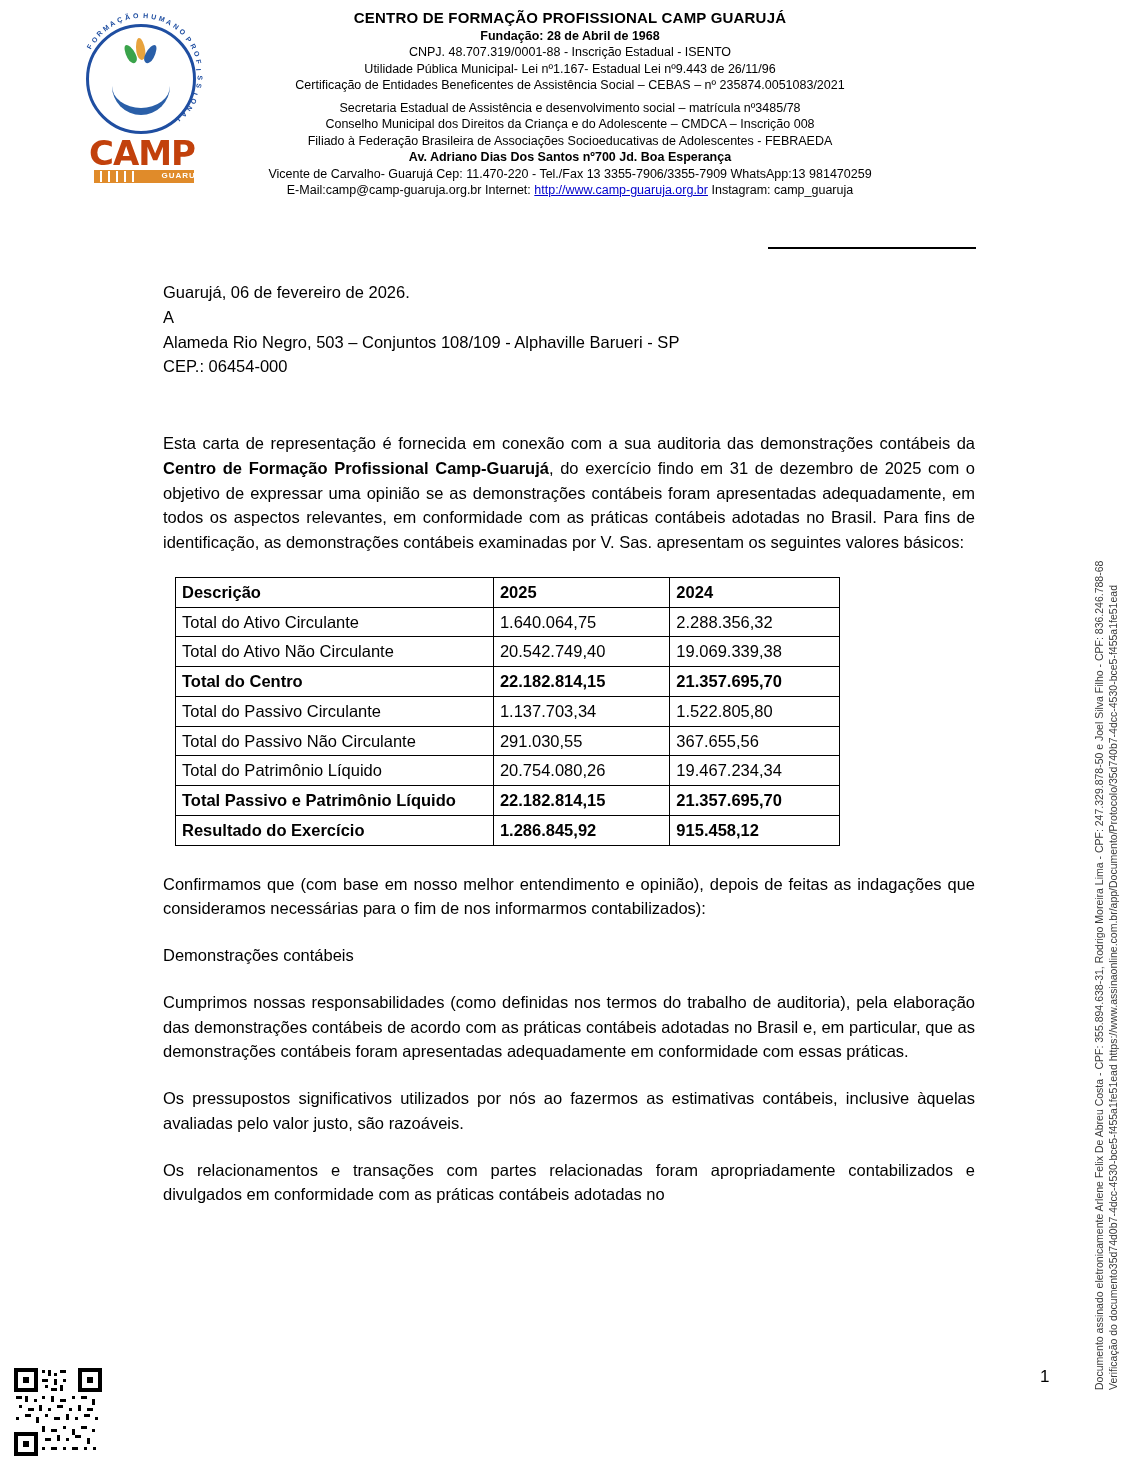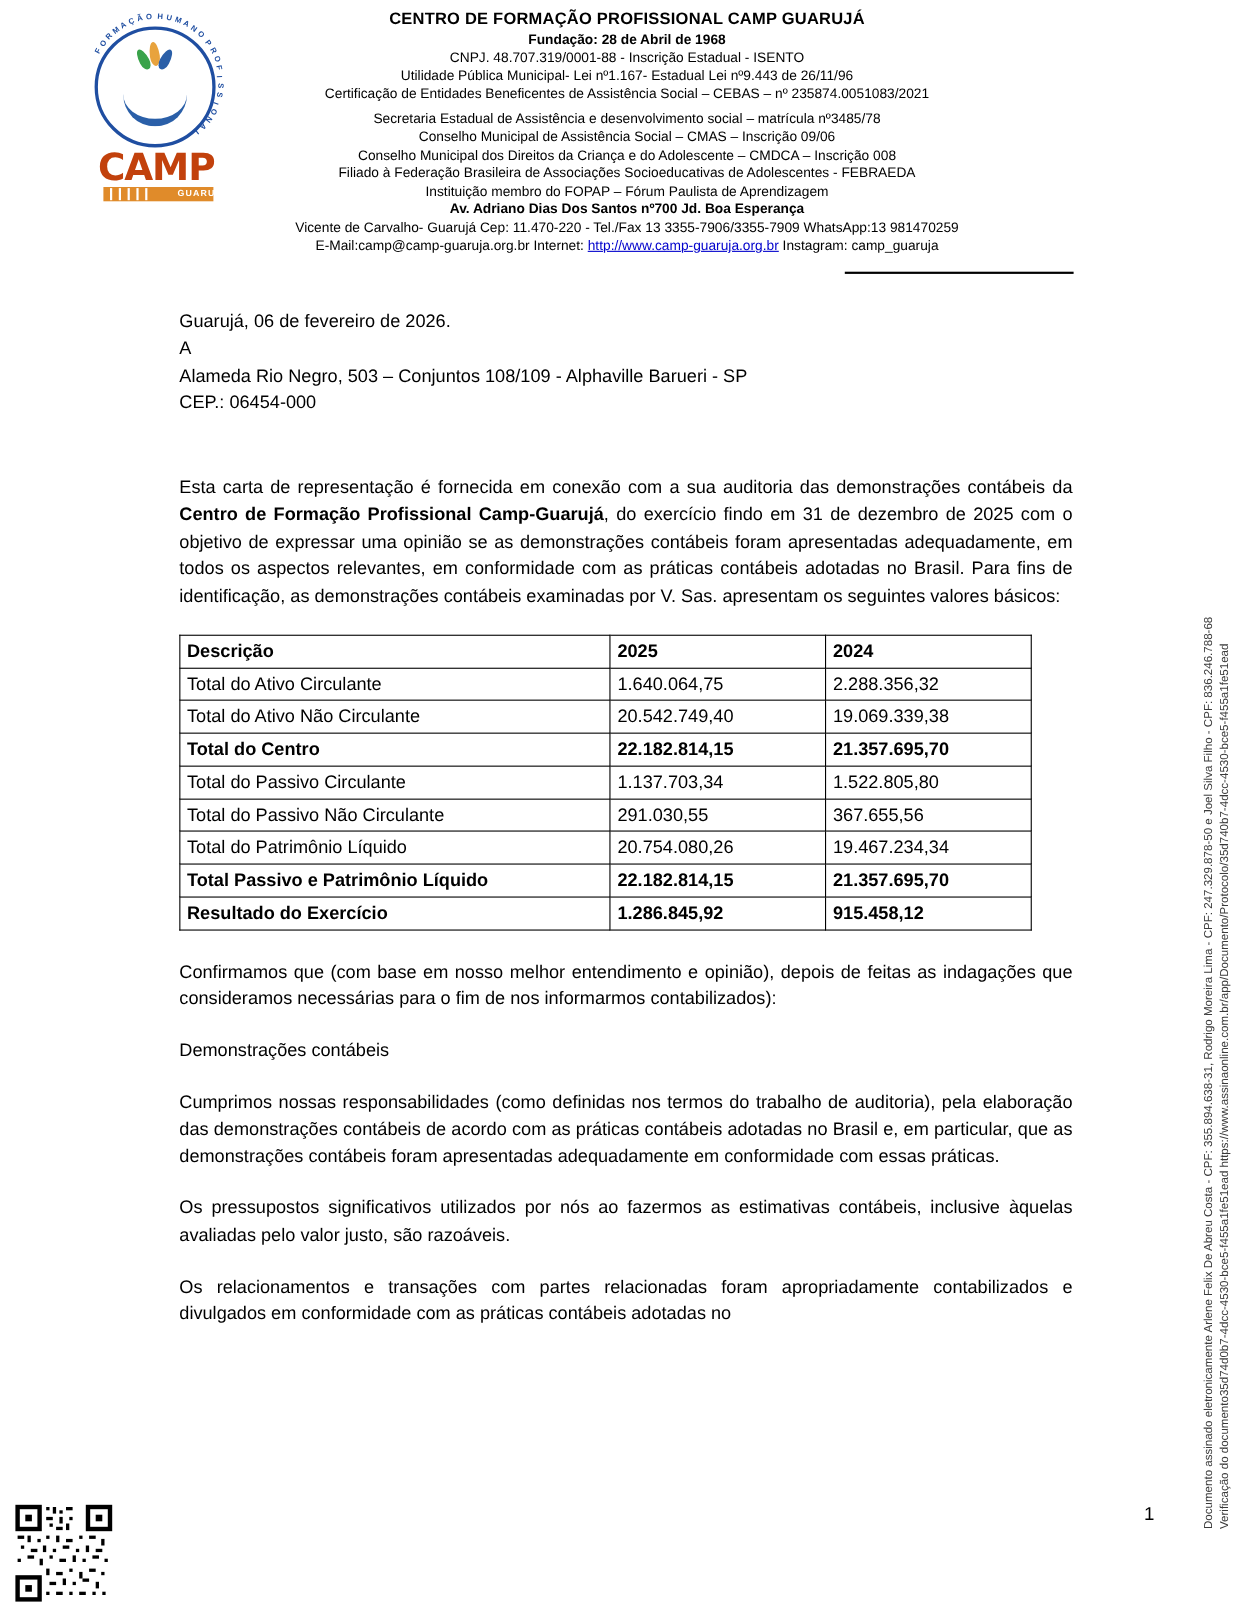--- a/index.html
+++ b/index.html
@@ -168,22 +168,22 @@
   .para {
     text-align: justify;
     margin-bottom: 22px;
   }
   .para.just-last { text-align: justify; }
   .para b { font-weight: bold; }
 
   
   table.fin {
     border-collapse: collapse;
-    width: 775px;
-    margin: 8px 0 26px 0;
+    width: 665px;
+    margin: 8px 0 26px 12px;
     font-size: 16.5px;
   }
   table.fin td {
     border: 1px solid #000000;
     padding: 2px 6px;
     height: 24px;
     vertical-align: middle;
   }
   table.fin td.c1 { width: 405px; }
   table.fin td.c2 { width: 190px; }
@@ -299,24 +299,22 @@
       <div class="bar-label">GUARUJÁ</div>
     </div>
 
     <div class="head-lines">
       <div class="title">CENTRO DE FORMAÇÃO PROFISSIONAL CAMP GUARUJÁ</div>
       <div class="b">Fundação: 28 de Abril de 1968</div>
       <div class="l">CNPJ. 48.707.319/0001-88 - Inscrição Estadual - ISENTO</div>
       <div class="l">Utilidade Pública Municipal- Lei nº1.167- Estadual Lei nº9.443 de 26/11/96</div>
       <div class="l">Certificação de Entidades Beneficentes de Assistência Social – CEBAS – nº 235874.0051083/2021</div>
       <div class="l" style="margin-top:6px">Secretaria Estadual de Assistência e desenvolvimento social – matrícula nº3485/78</div>
-      <div class="l">Conselho Municipal de Assistência Social – CMAS – Inscrição 09/06</div>
       <div class="l">Conselho Municipal dos Direitos da Criança e do Adolescente – CMDCA – Inscrição 008</div>
       <div class="l">Filiado à Federação Brasileira de Associações Socioeducativas de Adolescentes - FEBRAEDA</div>
-      <div class="l">Instituição membro do FOPAP – Fórum Paulista de Aprendizagem</div>
       <div class="b">Av. Adriano Dias Dos Santos nº700 Jd. Boa Esperança</div>
       <div class="l">Vicente de Carvalho- Guarujá Cep: 11.470-220 - Tel./Fax 13 3355-7906/3355-7909 WhatsApp:13 981470259</div>
       <div class="l">
         <span>E-Mail:camp@camp-guaruja.org.br    Internet: </span><a href="#">http://www.camp-guaruja.org.br</a><span> Instagram: camp_guaruja</span>
       </div>
     </div>
 
     <div class="head-rule"></div>
   </div>
 

